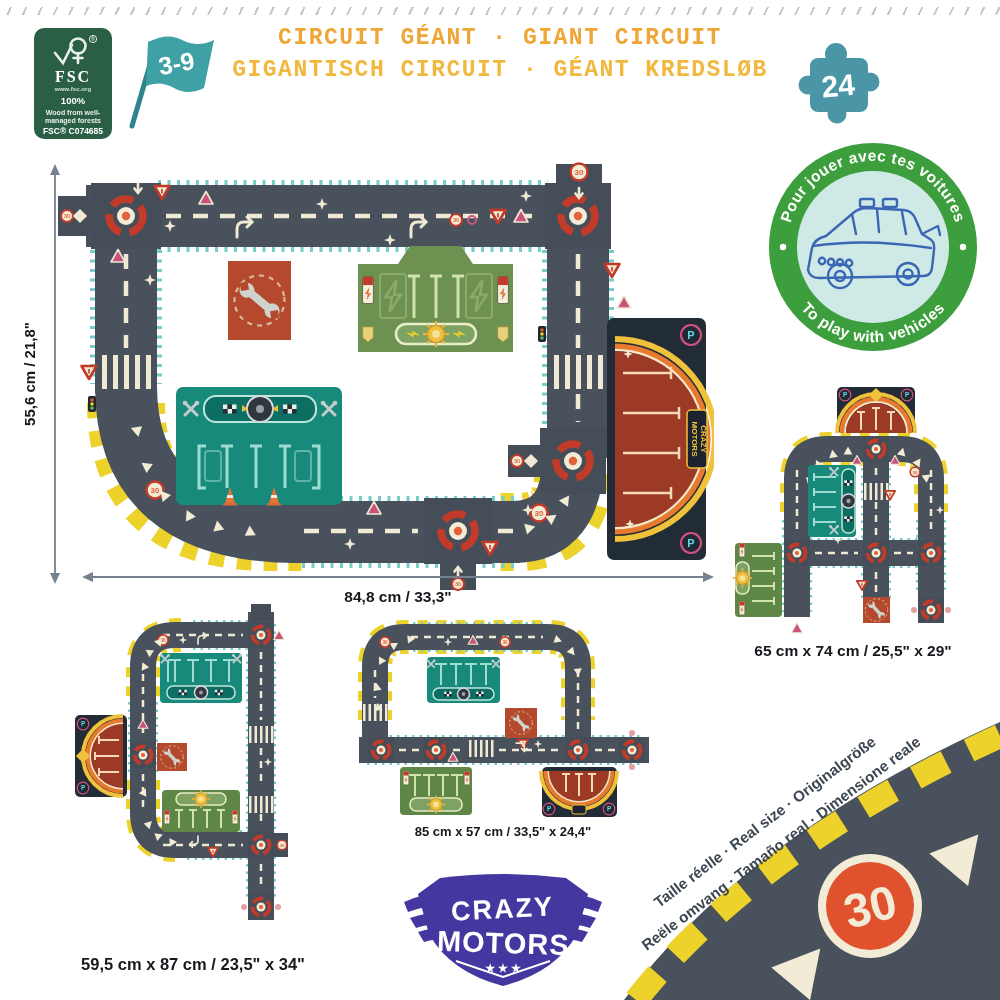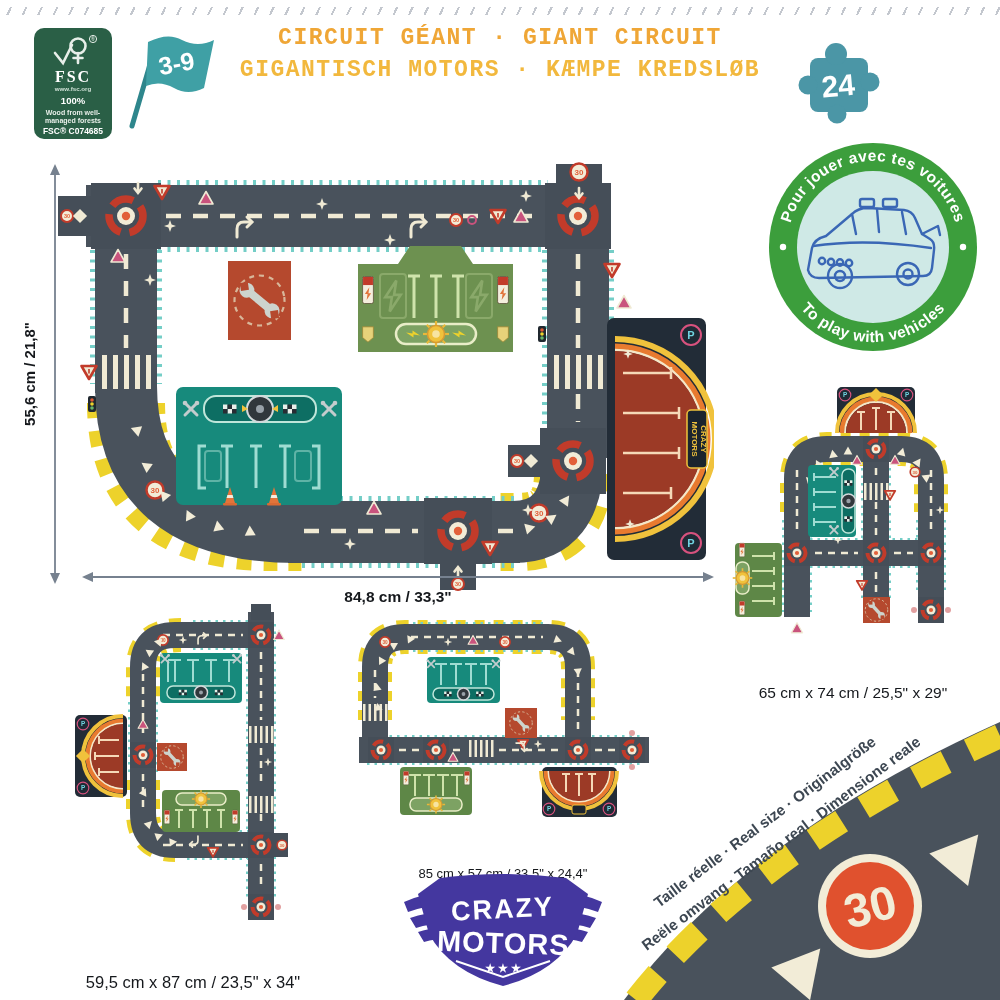--- a/index.html
+++ b/index.html
@@ -7,21 +7,21 @@
         font-family:"Liberation Sans",sans-serif;}
   .abs{position:absolute;}
   
   .perf{position:absolute;top:7px;left:0;width:1000px;height:8px;
         background:repeating-linear-gradient(115deg,transparent 0 9px,#c3c7ce 9px 11px,transparent 11px 14px);}
   
   .titles{position:absolute;left:205px;top:22px;width:590px;text-align:center;font-weight:bold;}
   .titles div{letter-spacing:1.5px;font-size:23px;line-height:32px;white-space:nowrap;font-family:Liberation Mono, monospace;}
   .t1{color:#efa636;} .t2,.t3{color:#f2b83d;}
   
-  .sizelabel{position:absolute;font-weight:normal;color:#15181c;text-align:center;font-size:16px;white-space:nowrap;margin-top:42px;}
+  .sizelabel{position:absolute;font-weight:bold;color:#15181c;text-align:center;font-size:16px;white-space:nowrap;}
   
   text{font-family:"Liberation Sans",sans-serif;}
   .svgt{font-weight:bold;text-anchor:middle;}
   
   .road{stroke:#49525c;stroke-width:62;fill:none;}
   .haz{stroke:#edd22b;stroke-width:78;fill:none;stroke-dasharray:13 11;}
   .fringe{stroke:#74cec7;stroke-width:72;fill:none;stroke-dasharray:3 6.5;}
   .dash{stroke:#f0ead4;stroke-width:4.5;fill:none;stroke-dasharray:15 12;}
   .tile{fill:#454e58;}
   
@@ -177,21 +177,21 @@
   </svg>
 
   <svg class="abs" style="left:116px;top:30px" width="102" height="102" viewBox="0 0 102 102">
     <line x1="16" y1="96" x2="40" y2="14" stroke="#2e868c" stroke-width="5" stroke-linecap="round"></line>
     <path d="M 32 12 Q 52 2 66 10 Q 82 18 98 10 L 88 58 Q 72 66 58 58 Q 44 50 30 56 Z" fill="#3fa0a5"></path>
     <text x="62" y="42" class="svgt" font-size="25" fill="#ffffff" transform="rotate(-10 62 42)">3-9</text>
   </svg>
 
   <div class="titles">
     <div class="t1">CIRCUIT GÉANT · GIANT CIRCUIT</div>
-    <div class="t3">GIGANTISCH MOTORS · KÆMPE KREDSLØB</div>
+    <div class="t3">GIGANTISCH CIRCUIT · GÉANT KREDSLØB</div>
   </div>
 
   <svg class="abs" style="left:790px;top:30px" width="96" height="94" viewBox="0 0 96 94">
     <g fill="#4b96a6">
       <rect x="20" y="28" width="58" height="54" rx="8"></rect>
       <circle cx="46" cy="24" r="11"></circle>
         <circle cx="18" cy="55" r="9.5"></circle>
       <circle cx="80" cy="52" r="9.5"></circle>
         <circle cx="47" cy="84" r="9.5"></circle>
     </g>
@@ -589,21 +589,21 @@
       <g stroke="#cfe3ab" stroke-width="2" fill="none">
         <path d="M 116 208 V 226 M 112 208 H 120"></path>
         <path d="M 130 208 V 226 M 126 208 H 134"></path>
         <path d="M 144 208 V 226 M 140 208 H 148"></path>
         <path d="M 158 208 V 226 M 154 208 H 162"></path>
       </g>
       <use href="#pylonG" transform="translate(104,215) scale(0.45)"></use>
       <use href="#pylonG" transform="translate(172,215) scale(0.45)"></use>
     </g>
   </svg>
-  <div class="sizelabel" style="left:58px;top:931px;width:270px;font-size:16.5px">59,5 cm x 87 cm / 23,5" x 34"</div>
+  <div class="sizelabel" style="left:58px;top:955px;width:270px;font-size:16.5px">59,5 cm x 87 cm / 23,5" x 34"</div>
 
   <svg class="abs" style="left:353px;top:612px" width="302" height="212" viewBox="0 0 302 212">
     <path class="hazS" d="M 22 108 V 55 Q 22 25 52 25 H 195 Q 225 25 225 55 V 108"></path>
     <path class="fringeS" d="M 60 25 H 190"></path>
     <path class="fringeS" d="M 14 138 H 290"></path>
     <path class="roadS" d="M 22 138 V 55 Q 22 25 52 25 H 195 Q 225 25 225 55 V 138"></path>
     <path class="roadS" d="M 6 138 H 296"></path>
     <rect class="tile" x="15" y="125" width="26" height="26"></rect>
     <rect class="tile" x="70" y="125" width="26" height="26"></rect>
     <rect class="tile" x="212" y="125" width="26" height="26"></rect>

